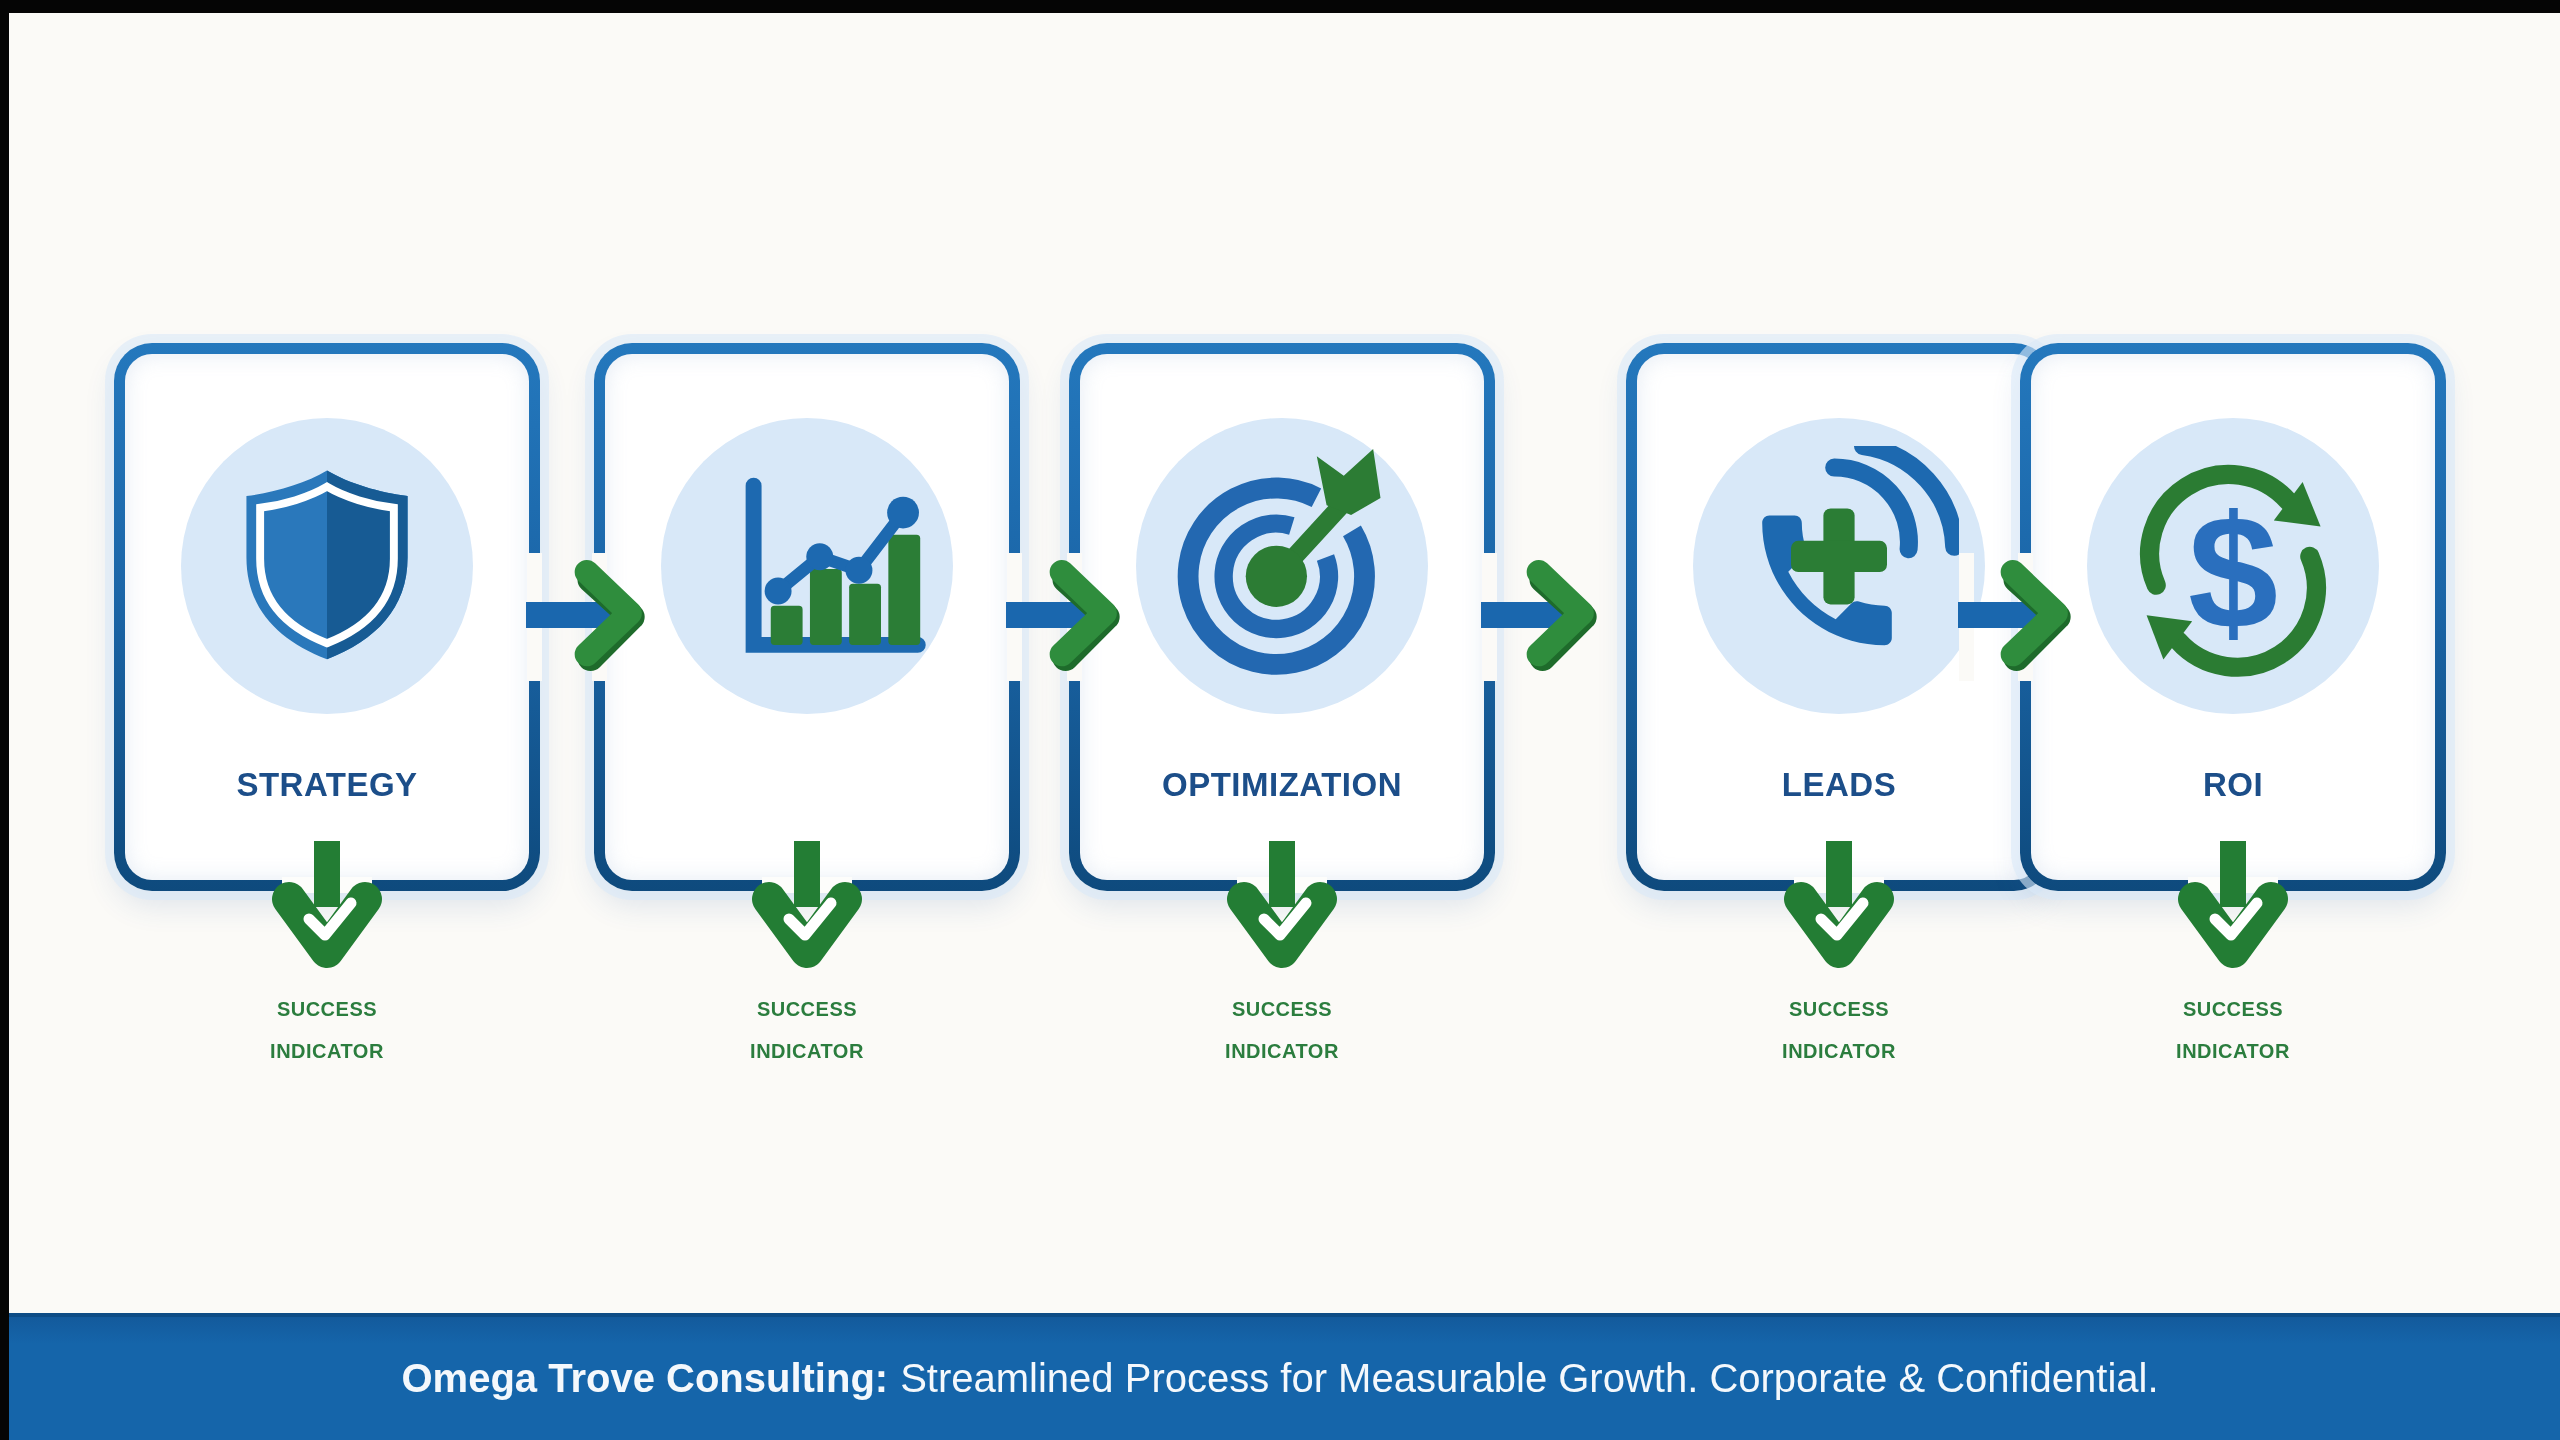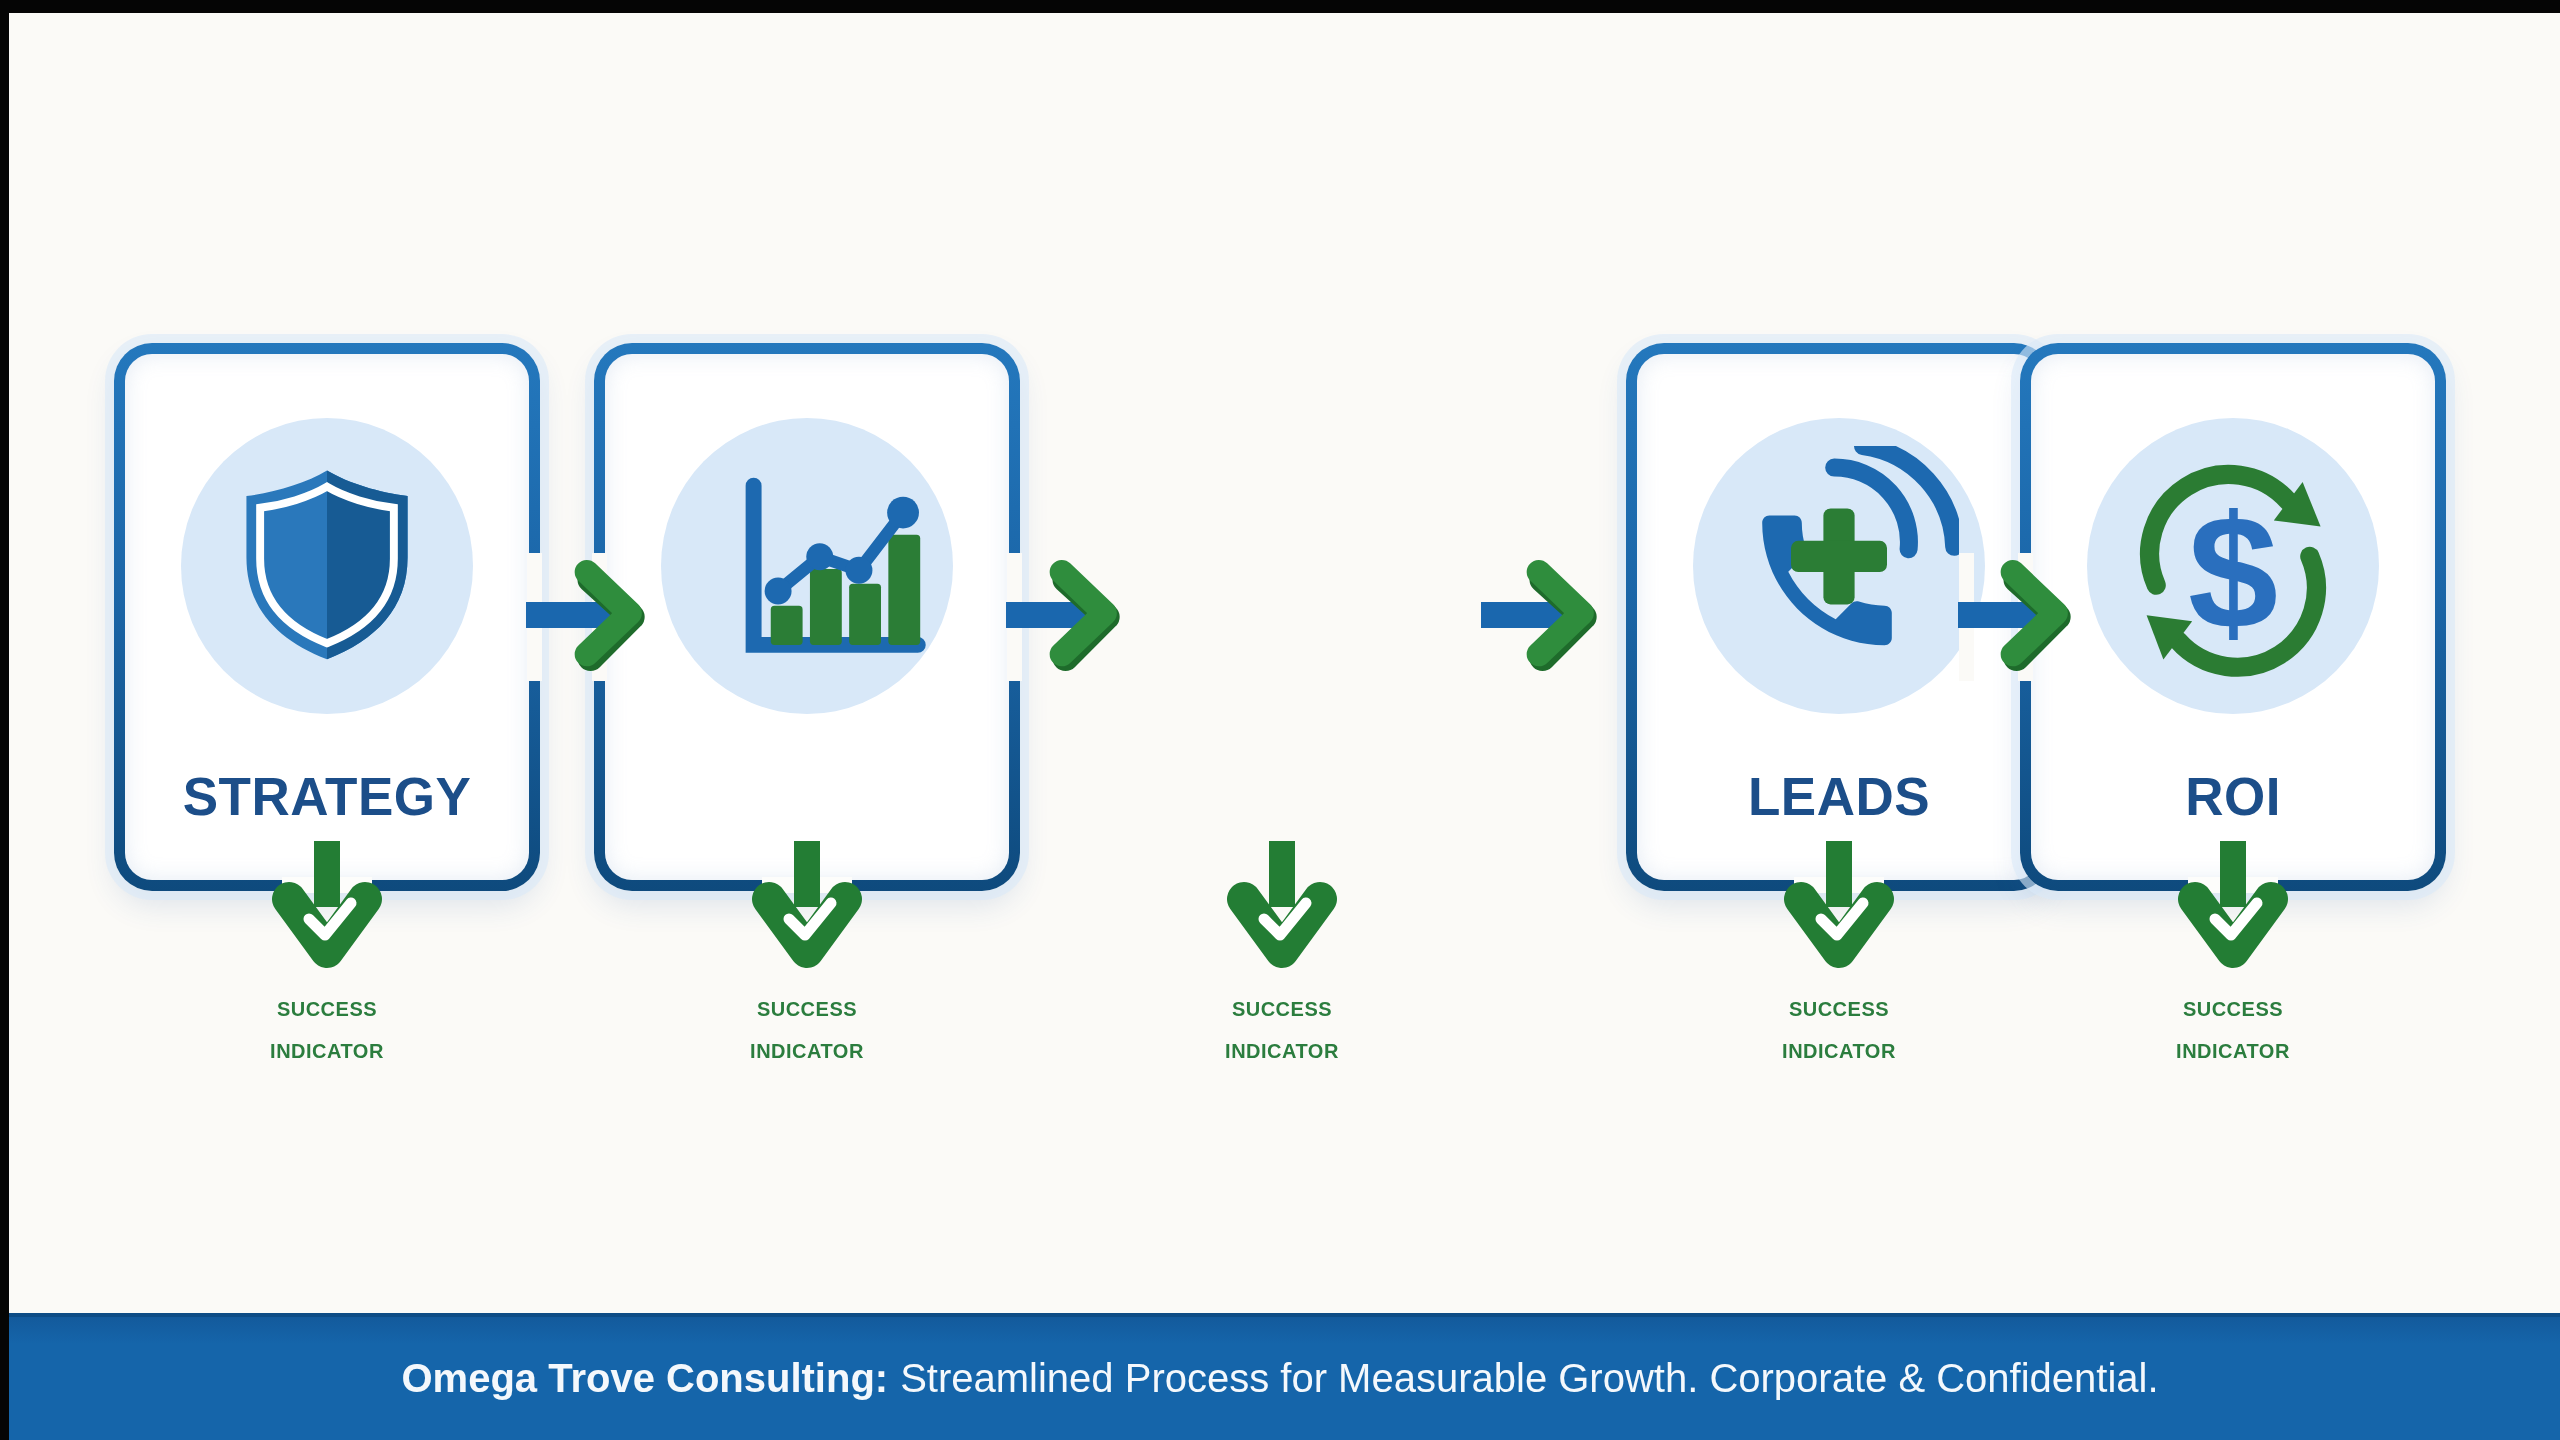--- a/index.html
+++ b/index.html
@@ -11,21 +11,21 @@
   .step{position:absolute;top:343px;width:426px;height:790px;}
   .card{position:relative;width:426px;height:548px;border-radius:38px;
     background:linear-gradient(180deg,#2478bd 0%,#1b66a8 45%,#0e4a7d 100%);
     box-shadow:0 0 0 9px rgba(219,233,249,.6),0 14px 30px rgba(40,95,160,.14);z-index:1;}
   .card-inner{position:absolute;left:11px;top:11px;right:11px;bottom:11px;background:#ffffff;
     border-radius:27px;box-shadow:inset 0 0 22px rgba(130,165,205,.22);}
   .icon-circle{position:absolute;left:50%;top:64px;transform:translateX(-50%);
     width:292px;height:296px;border-radius:50%;background:#d8e8f8;
     display:flex;align-items:center;justify-content:center;}
   .card-title{position:absolute;left:0;top:412px;width:100%;text-align:center;
-    font-size:53px;font-weight:700;letter-spacing:.5px;color:#1c4e89;white-space:nowrap;}
+    font-size:33px;font-weight:700;letter-spacing:.5px;color:#1c4e89;white-space:nowrap;}
   .notch-bottom{position:absolute;left:168px;top:534px;width:90px;height:16px;background:#fdfdfb;z-index:2;}
   .down-arrow{position:absolute;left:153px;top:498px;z-index:3;}
   .indicator{position:absolute;left:0;top:645px;width:100%;text-align:center;
     font-size:20px;font-weight:700;color:#2b7d3e;line-height:42px;letter-spacing:.5px;}
 
   .conn-notch{position:absolute;top:553px;width:15px;height:128px;background:#fbfaf7;z-index:4;}
   .conn-bar{position:absolute;top:602px;height:26px;background:#1a67ae;z-index:5;}
   .conn-chevron{position:absolute;top:556px;z-index:6;}
 
   .footer{position:absolute;left:0;top:1313px;width:2560px;height:127px;box-sizing:border-box;
@@ -96,20 +96,35 @@
       <path d="M22 58 L60 110 L98 58" fill="none" stroke="#237d34" stroke-width="34" stroke-linecap="round" stroke-linejoin="round"></path>
       <path d="M42 78 L58 94 L84 62" fill="none" stroke="#ffffff" stroke-width="11" stroke-linecap="round" stroke-linejoin="round"></path>
     </svg>
     <div class="indicator">
       <div>SUCCESS</div>
       <div>INDICATOR</div>
     </div>
   </div>
 
   <div class="step" style="left:1069px">
+    <div class="card">
+      <div class="card-inner">
+        <div class="icon-circle">
+          <svg width="245" height="245" viewBox="0 0 200 200">
+            <path d="M156.7 70.9 A72 72 0 1 1 127.7 43.8" fill="none" stroke="#2368b1" stroke-width="17"></path>
+            <path d="M135.1 92.6 A43 43 0 1 1 107.6 66.9" fill="none" stroke="#2368b1" stroke-width="15"></path>
+            <line x1="95" y1="108" x2="150" y2="48" stroke="#2c7c34" stroke-width="15" stroke-linecap="round"></line>
+            <circle cx="95" cy="108" r="25" fill="#2c7c34"></circle>
+            <polygon points="136,50 128,10 150,26 174,4 180,44 156,58" fill="#2c7c34"></polygon>
+          </svg>
+        </div>
+        <div class="card-title">OPTIMIZATION</div>
+      </div>
+      <div class="notch-bottom"></div>
+    </div>
     <svg class="down-arrow" width="120" height="148" viewBox="0 0 120 148">
       <rect x="47" y="0" width="26" height="66" fill="#237d34"></rect>
       <path d="M22 58 L60 110 L98 58" fill="none" stroke="#237d34" stroke-width="34" stroke-linecap="round" stroke-linejoin="round"></path>
       <path d="M42 78 L58 94 L84 62" fill="none" stroke="#ffffff" stroke-width="11" stroke-linecap="round" stroke-linejoin="round"></path>
     </svg>
     <div class="indicator">
       <div>SUCCESS</div>
       <div>INDICATOR</div>
     </div>
   </div>

